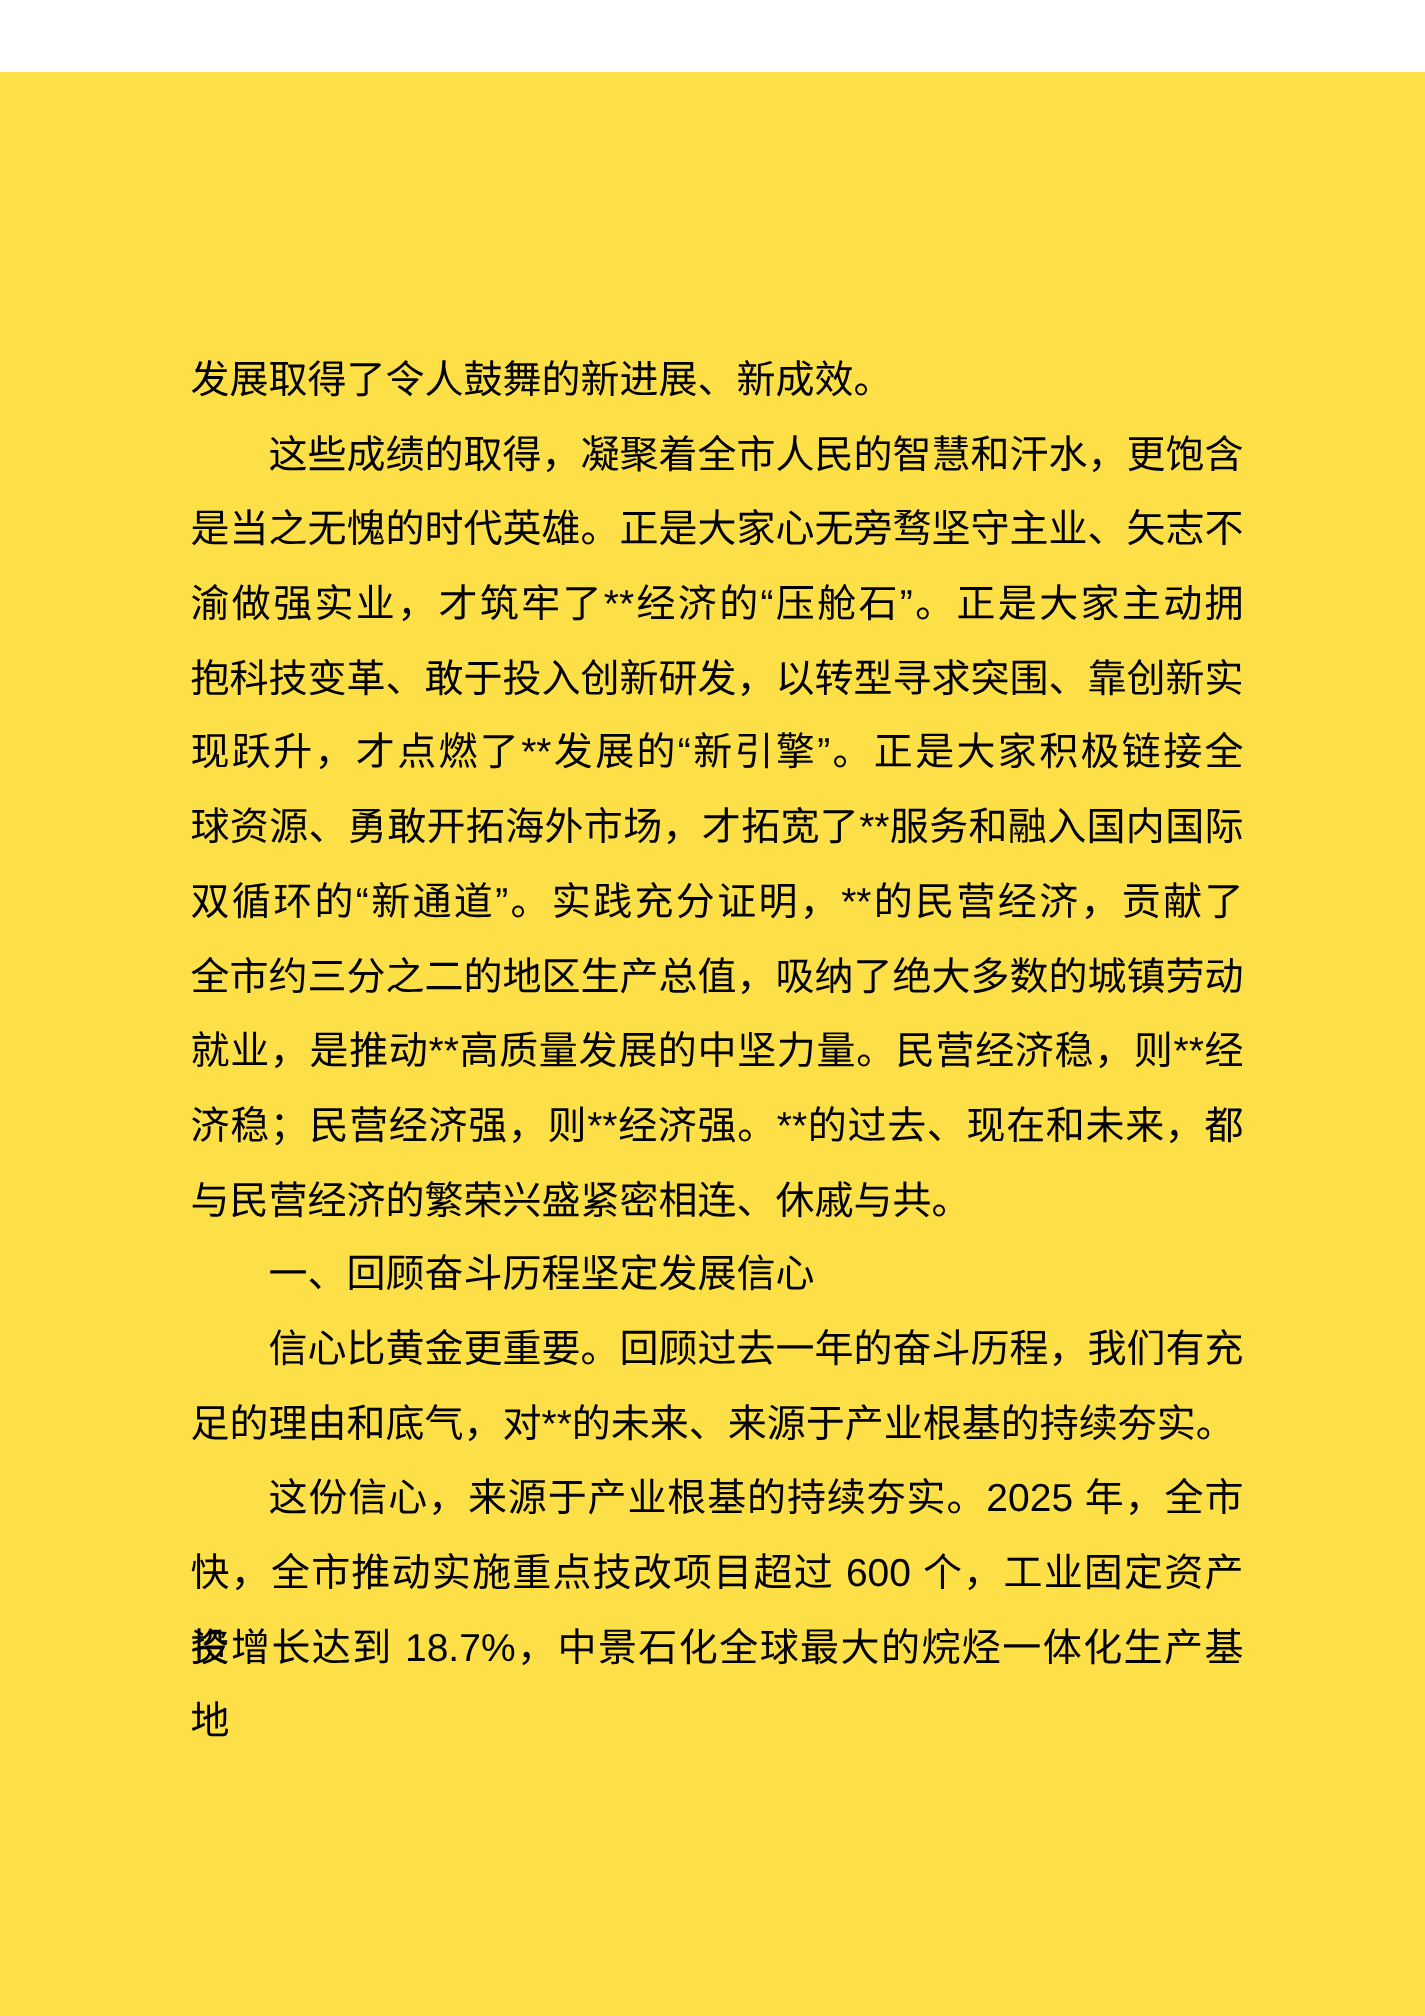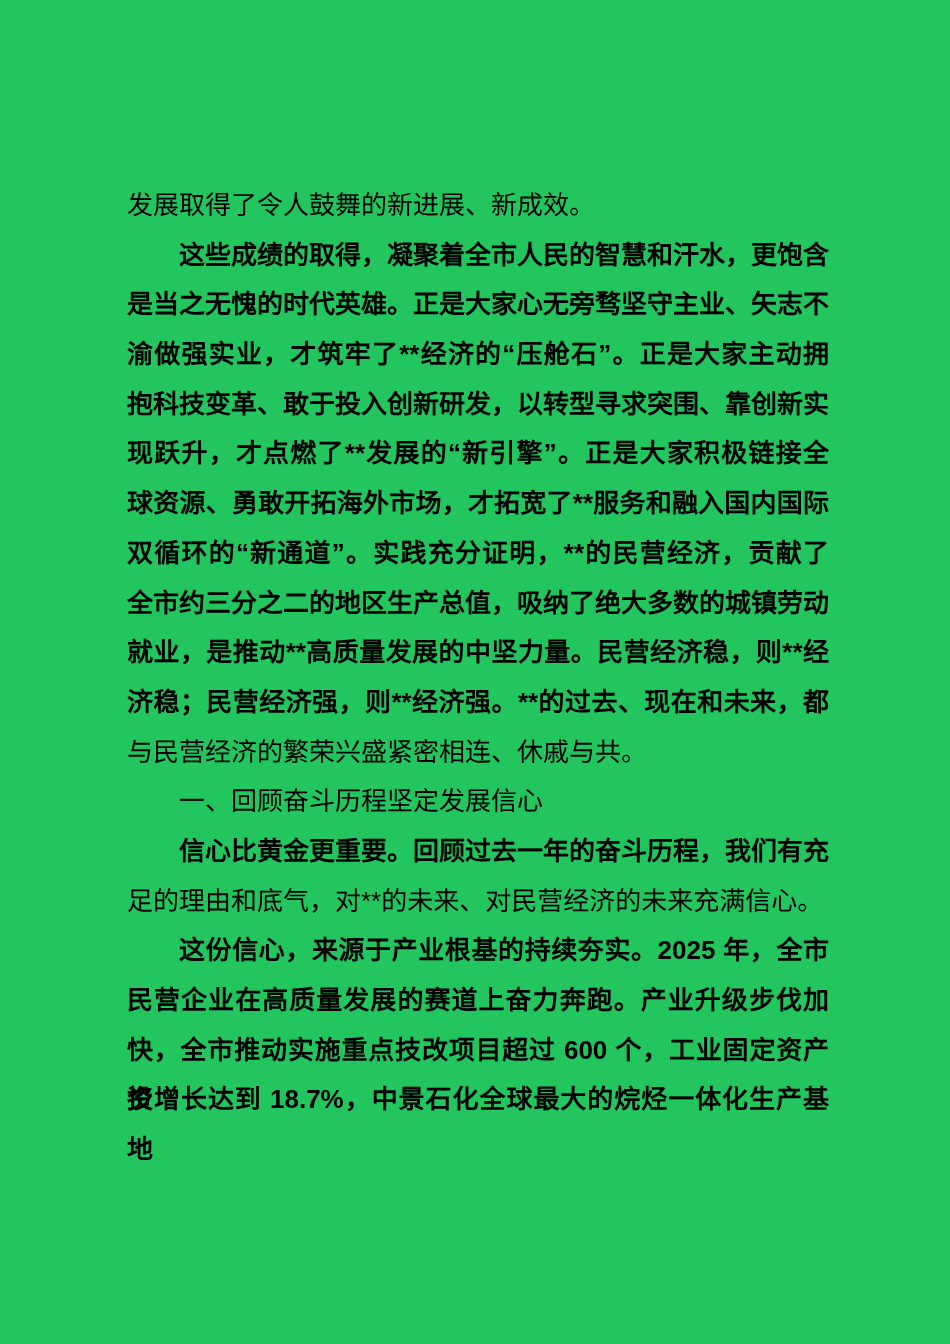--- a/index.html
+++ b/index.html
@@ -11,40 +11,40 @@
     height: 1344px;
     background: #ffffff;
     position: relative;
     overflow: hidden;
     font-family: "Liberation Sans", "DejaVu Sans", sans-serif;
     color: #000000;
   }
   .page {
     position: absolute;
     inset: 0;
-    background: #22c55e;
+    background: #fde047;
+    margin-top: 48px;
   }
   .text-block {
     position: absolute;
     left: 127px;
     top: 181px;
     width: 702px;
     font-size: 26px;
     line-height: 49.7px;
     letter-spacing: 0;
   }
   .line {
     height: 49.7px;
     text-align: left;
     white-space: normal;
   }
   .line.justify {
     text-align: justify;
     text-align-last: justify;
-    font-weight: bold;
   }
   .line.indent {
     text-indent: 52px;
   }
   .line.bold {
     font-weight: 400;
   }
 </style>
 </head>
 <body>
@@ -58,19 +58,18 @@
       <div class="line justify">抱科技变革、敢于投入创新研发，以转型寻求突围、靠创新实</div>
       <div class="line justify">现跃升，才点燃了**发展的“新引擎”。正是大家积极链接全</div>
       <div class="line justify">球资源、勇敢开拓海外市场，才拓宽了**服务和融入国内国际</div>
       <div class="line justify">双循环的“新通道”。实践充分证明，**的民营经济，贡献了</div>
       <div class="line justify">全市约三分之二的地区生产总值，吸纳了绝大多数的城镇劳动</div>
       <div class="line justify">就业，是推动**高质量发展的中坚力量。民营经济稳，则**经</div>
       <div class="line justify">济稳；民营经济强，则**经济强。**的过去、现在和未来，都</div>
       <div class="line">与民营经济的繁荣兴盛紧密相连、休戚与共。</div>
       <div class="line indent bold">一、回顾奋斗历程坚定发展信心</div>
       <div class="line indent justify">信心比黄金更重要。回顾过去一年的奋斗历程，我们有充</div>
-      <div class="line">足的理由和底气，对**的未来、对民营经济的未来充满信心。</div>
+      <div class="line">足的理由和底气，对**的未来、来源于产业根基的持续夯实。</div>
       <div class="line indent justify">这份信心，来源于产业根基的持续夯实。2025 年，全市</div>
-      <div class="line justify">民营企业在高质量发展的赛道上奋力奔跑。产业升级步伐加</div>
       <div class="line justify">快，全市推动实施重点技改项目超过 600 个，工业固定资产投</div>
       <div class="line justify">资增长达到 18.7%，中景石化全球最大的烷烃一体化生产基地</div>
     </div>
 </div>
 
 </body></html>

